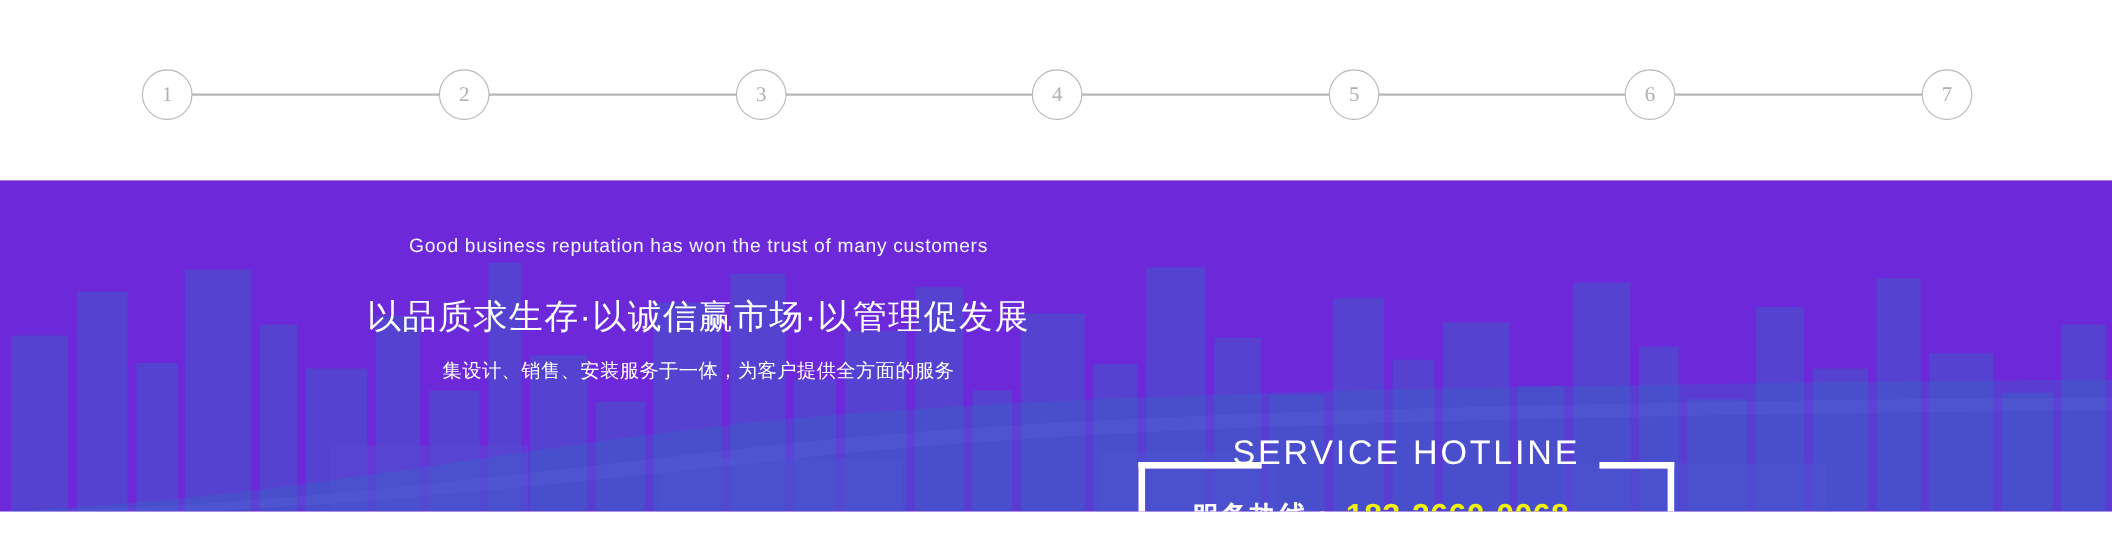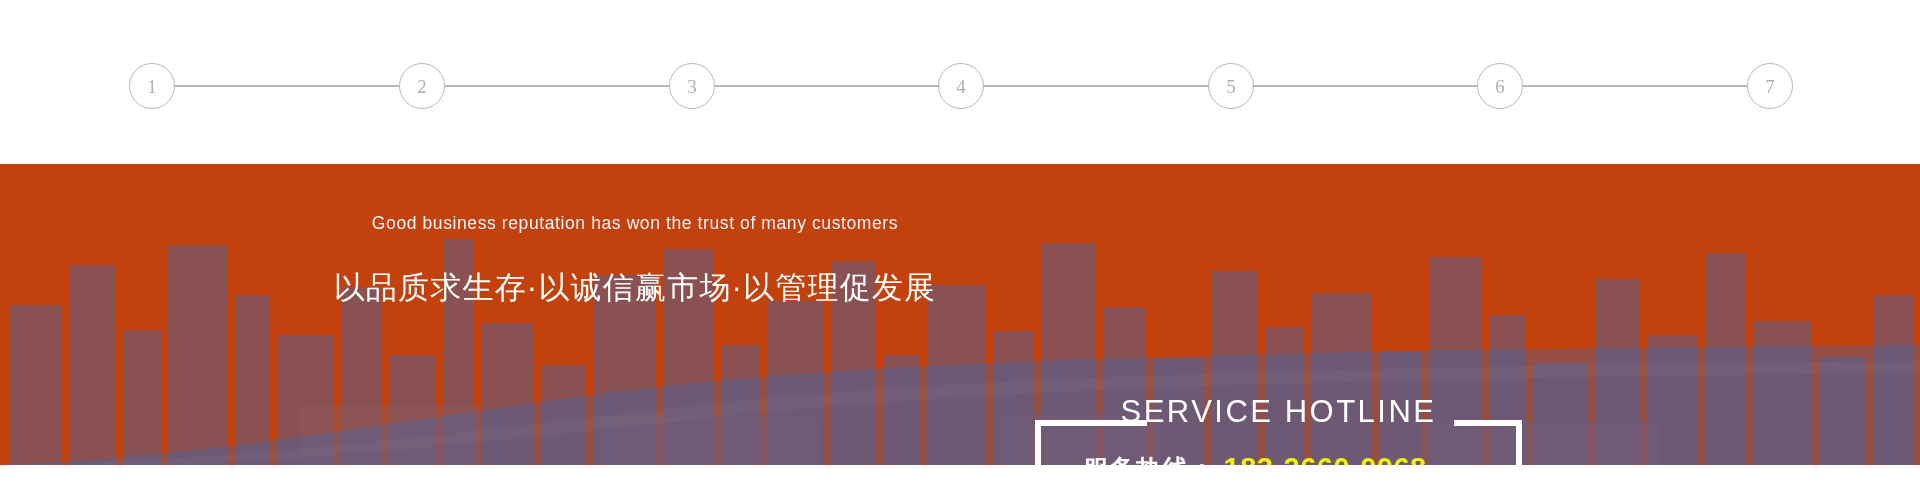--- a/index.html
+++ b/index.html
@@ -26,21 +26,21 @@
     background:#ffffff;
     display:flex; align-items:center; justify-content:center;
     color:#b0b0b0; font-size:19px; line-height:1;
     font-family:"Liberation Serif","DejaVu Serif",serif;
     transform:translateX(-23px);
   }
 
   
   .banner {
     position:absolute; left:0; top:164px; width:1920px; height:301px;
-    background:#c2410c; overflow:hidden;
+    background:#6d28d9; overflow:hidden;
   }
   .city {
     position:absolute; left:0; bottom:0; width:1920px; height:230px;
     opacity:.38;
   }
   .road {
     position:absolute; left:0; bottom:0; width:1920px; height:120px;
     opacity:.30;
   }
   .banner-inner {
@@ -176,20 +176,21 @@
     <svg class="road" viewBox="0 0 1920 120" preserveAspectRatio="none">
       <path d="M0,120 C240,110 420,70 640,44 C860,18 1180,6 1920,0 L1920,120 Z" fill="#2f6cc4"></path>
       <path d="M0,120 C260,116 460,86 700,60 C940,34 1260,22 1920,16 L1920,28 C1280,34 960,46 720,72 C480,98 270,122 0,126 Z" fill="#4f8ddb" opacity=".5"></path>
     </svg>
 
     <div class="banner-inner">
 
       <div class="slogan">
         <div class="slogan-en">Good business  reputation has  won  the  trust  of  many  customers</div>
         <div class="slogan-cn">以品质求生存·以诚信赢市场·以管理促发展</div>
+        <div class="slogan-sub">集设计、销售、安装服务于一体，为客户提供全方面的服务</div>
       </div>
 
       <div class="hotline">
         <div class="hl-frame">
           <div class="hl-edge hl-top-l"></div>
           <div class="hl-edge hl-top-r"></div>
           <div class="hl-edge hl-left"></div>
           <div class="hl-edge hl-right"></div>
 
         </div>

